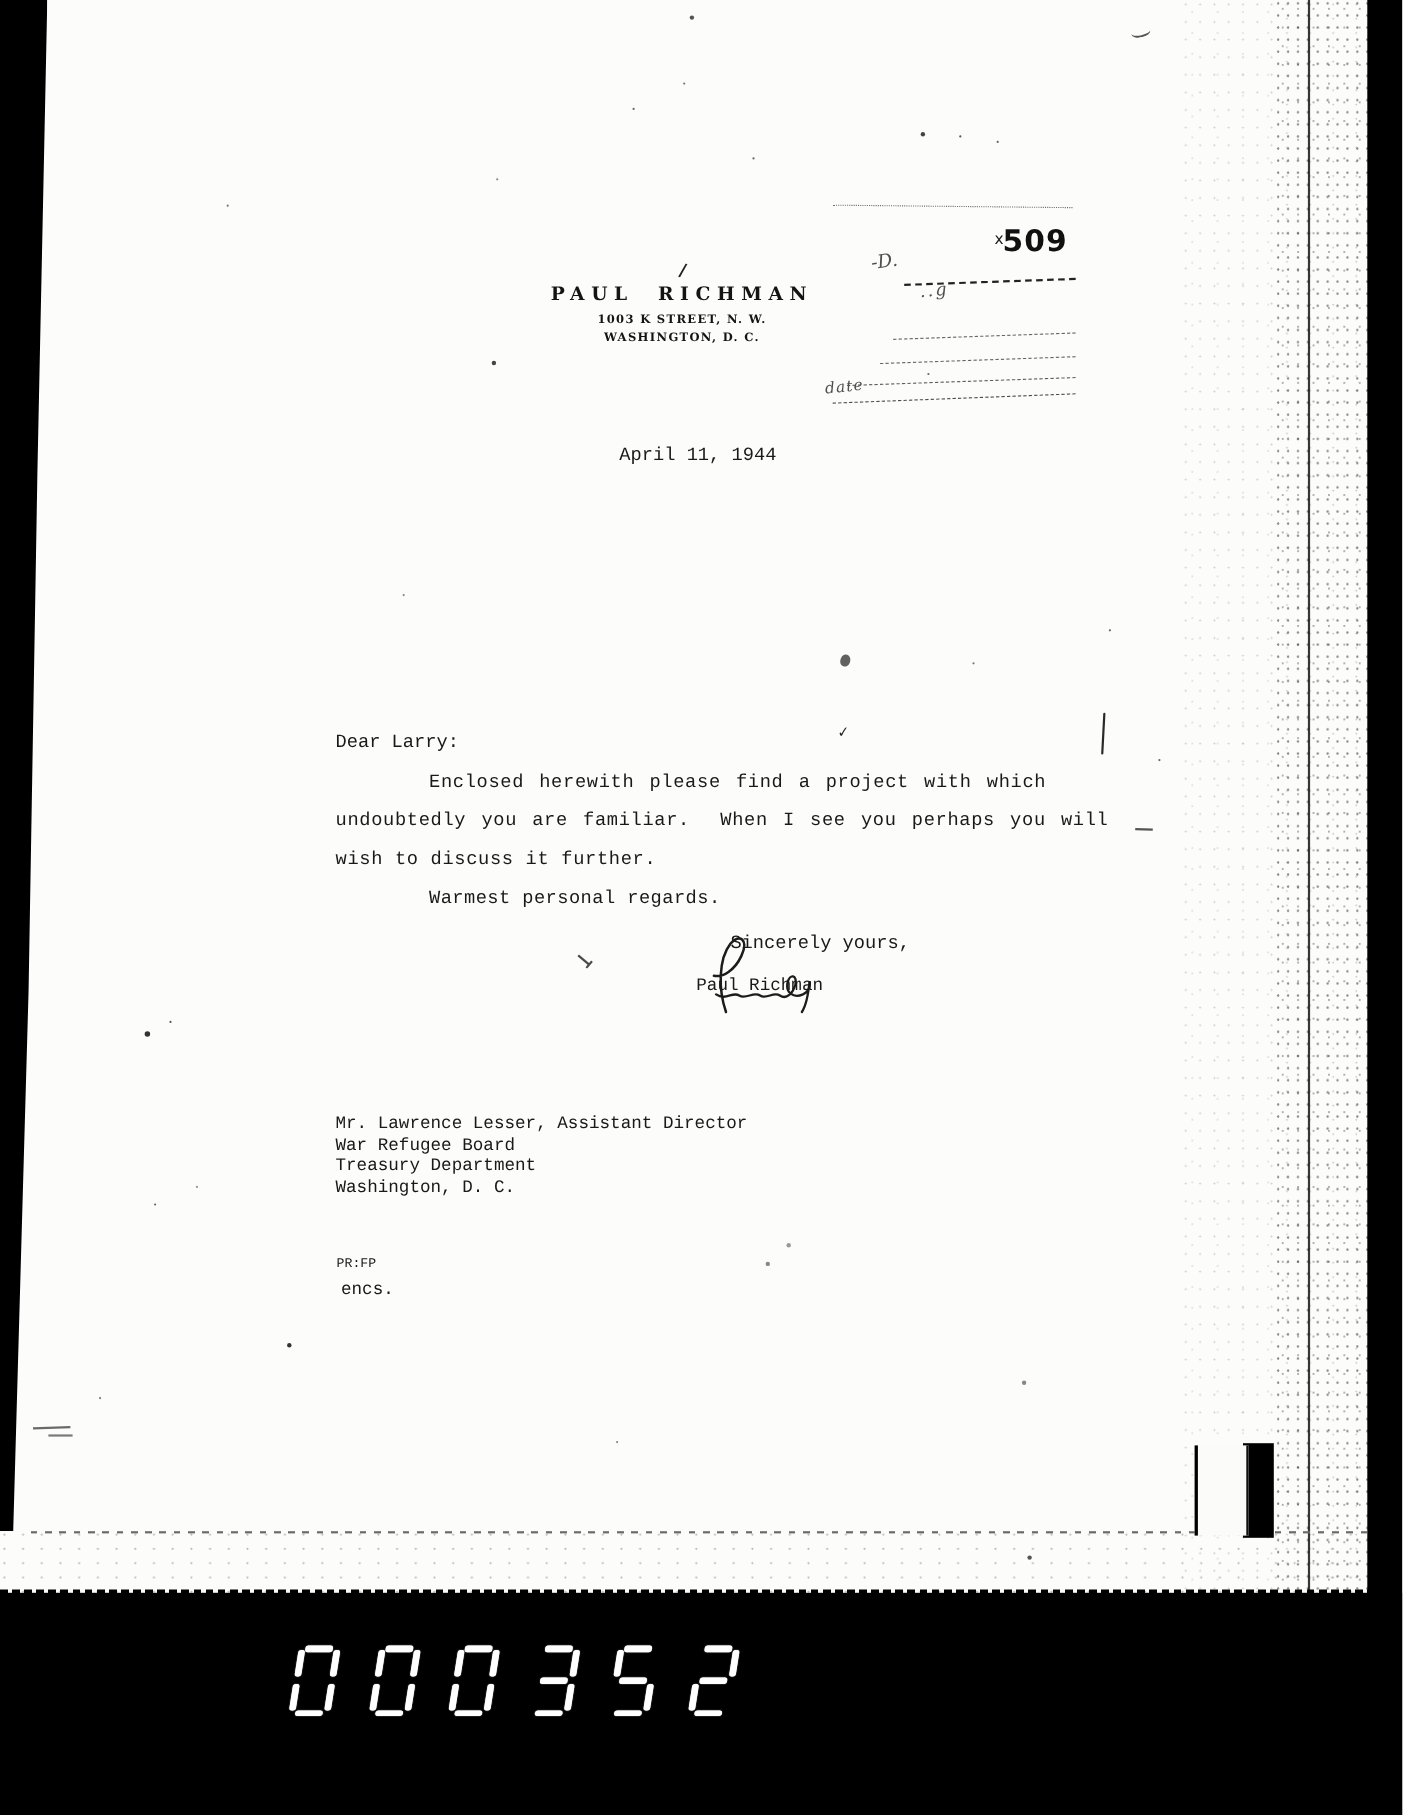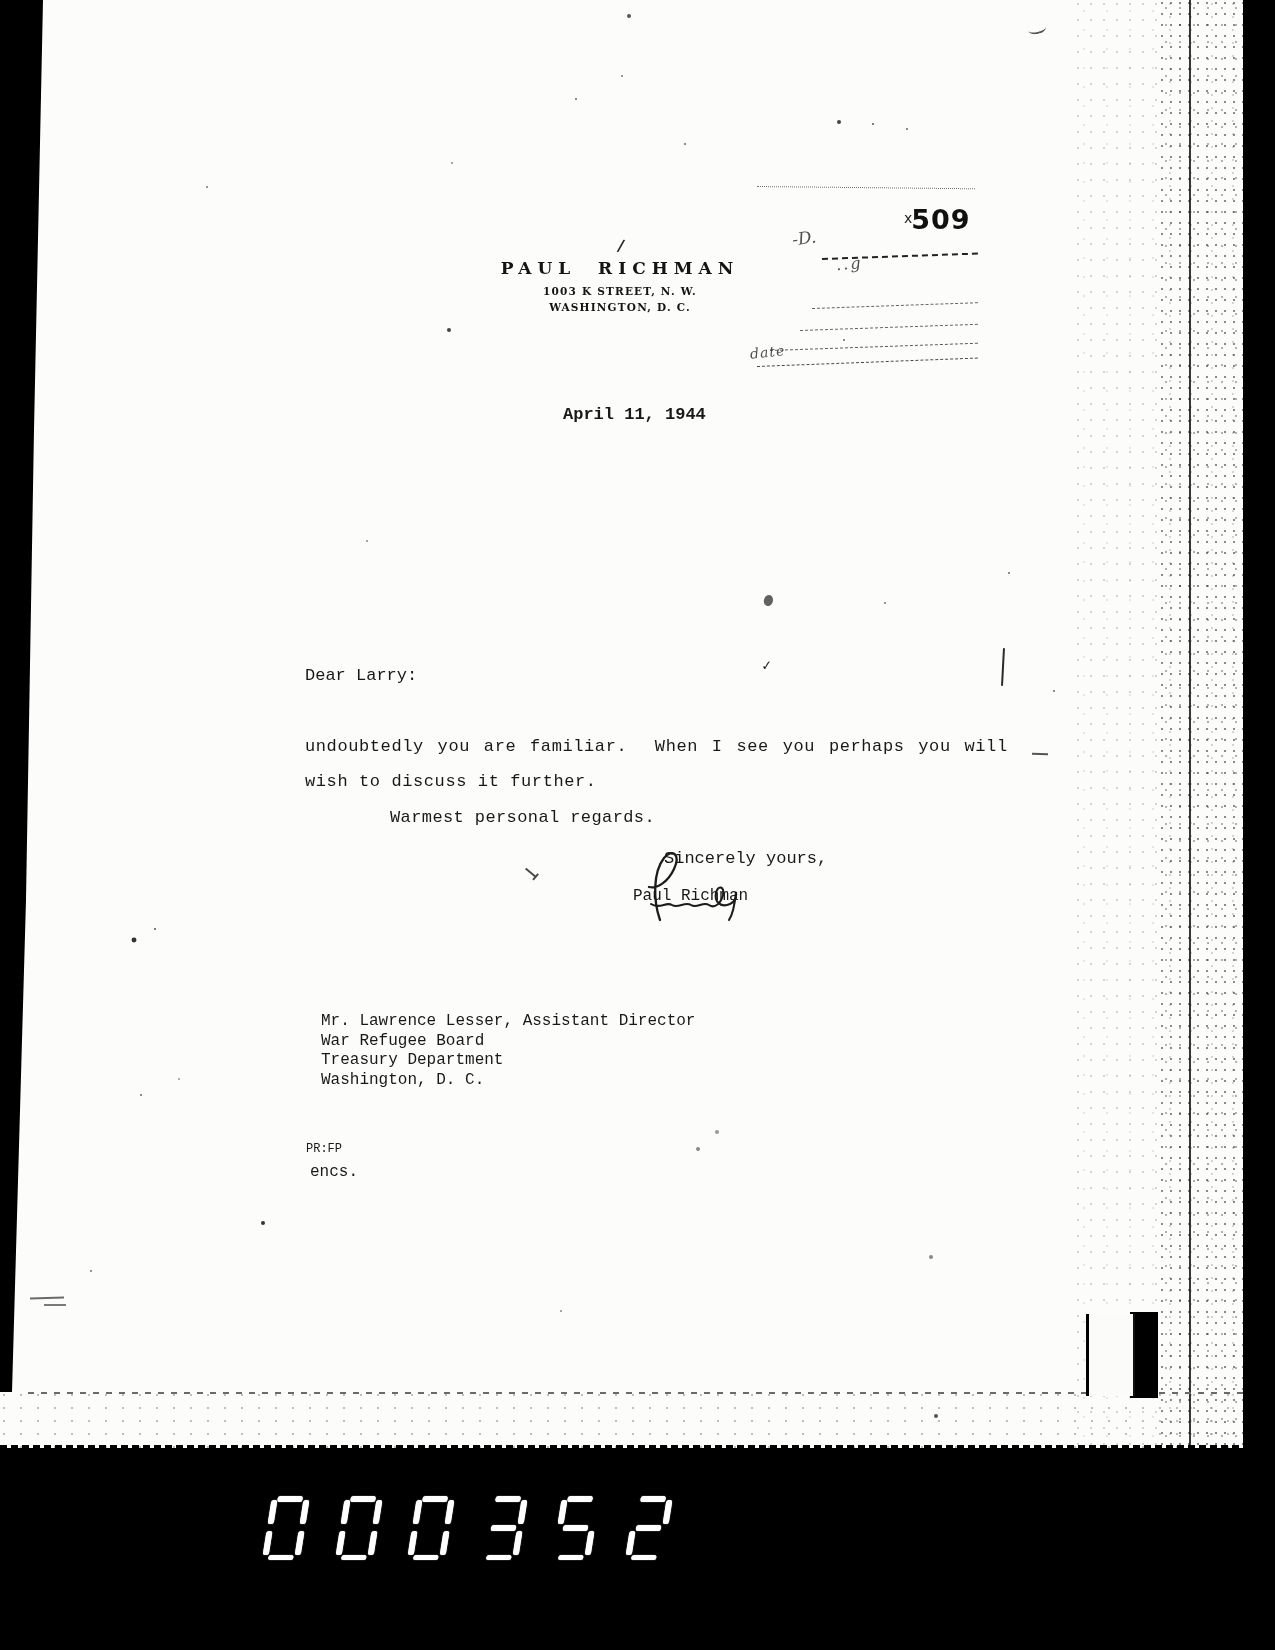--- a/index.html
+++ b/index.html
@@ -91,30 +91,30 @@
   .sl4{left:60px;top:160px;width:178px;transform:rotate(-2deg);opacity:.85;}
   .sl5{left:30px;top:180px;width:208px;transform:rotate(-2deg);opacity:.9;}
   .sl6{left:17px;top:196px;width:221px;transform:rotate(-2.2deg);}
   .stamp-hw{position:absolute;font-family:"DejaVu Serif","Liberation Serif",serif;font-style:italic;color:#4f4f4f;}
   .hw-upper{left:52px;top:58px;font-size:17px;transform:rotate(-8deg);}
   .hw-mid{left:96px;top:84px;font-size:16px;transform:rotate(-5deg);letter-spacing:2px;}
   .hw-date{left:10px;top:174px;font-size:14px;transform:rotate(-6deg);letter-spacing:1px;}
 
   
   .tw{position:absolute;font-size:17px;white-space:pre;color:#191919;}
-  .date-line{left:563px;top:405px;font-weight:bold;}
+  .date-line{left:563px;top:405px;}
   .salutation{left:305px;top:666px;}
   .body-1{left:390px;top:702px;letter-spacing:.6px;word-spacing:3px;}
   .body-2{left:305px;top:737px;letter-spacing:.6px;word-spacing:3px;}
   .body-3{left:305px;top:772px;letter-spacing:.6px;}
   .regards-line{left:390px;top:808px;letter-spacing:.4px;}
   .valediction{left:664px;top:849px;}
   .typed-signature{left:633px;top:887px;font-size:16px;}
   .project-check{position:absolute;left:762px;top:656px;font-size:15px;font-weight:bold;color:#222;transform:rotate(-5deg);}
-  .recipient{position:absolute;left:305px;top:1012px;font-size:16px;line-height:19.5px;white-space:pre;color:#191919;margin-left:16px;}
+  .recipient{position:absolute;left:305px;top:1012px;font-size:16px;line-height:19.5px;white-space:pre;color:#191919;}
   .typist-ref{left:306px;top:1142px;font-size:12px;}
   .enclosure{left:310px;top:1163px;font-size:16px;}
 
   
   .sig-svg{position:absolute;left:608px;top:846px;width:170px;height:80px;}
 
   
   .frame-counter{position:absolute;left:267px;top:1496px;width:440px;height:64px;}
   .sseg-digit{position:absolute;top:0;width:38px;height:64px;transform:skewX(-9deg);}
   .seg{position:absolute;background:#fff;border-radius:2.5px;box-shadow:0 0 1px #fff;}
@@ -164,20 +164,21 @@
     <div class="stamp-num"><span class="stamp-x">x</span><span>509</span></div>
     <div class="stamp-hw hw-upper">-D.</div>
     <div class="stamp-hw hw-mid">..g</div>
     <div class="stamp-hw hw-date">date</div>
   </div>
 
   <div class="tw date-line">April 11, 1944</div>
 
   <div class="tw salutation">Dear Larry:</div>
 
+  <div class="tw body-1">Enclosed herewith please find a project with which</div>
   <div class="project-check">✓</div>
   <div class="tw body-2">undoubtedly you are familiar.  When I see you perhaps you will</div>
   <div class="tw body-3">wish to discuss it further.</div>
 
   <div class="tw regards-line">Warmest personal regards.</div>
 
   <div class="tw valediction">Sincerely yours,</div>
 
   <svg class="sig-svg" viewBox="0 0 170 80" xmlns="http://www.w3.org/2000/svg">
     <path d="M 52 74 C 45 54 45 26 56 12 C 64 2 73 8 66 23 C 60 36 49 43 41 41" fill="none" stroke="#1c1c1c" stroke-width="2.3" stroke-linecap="round"></path>

